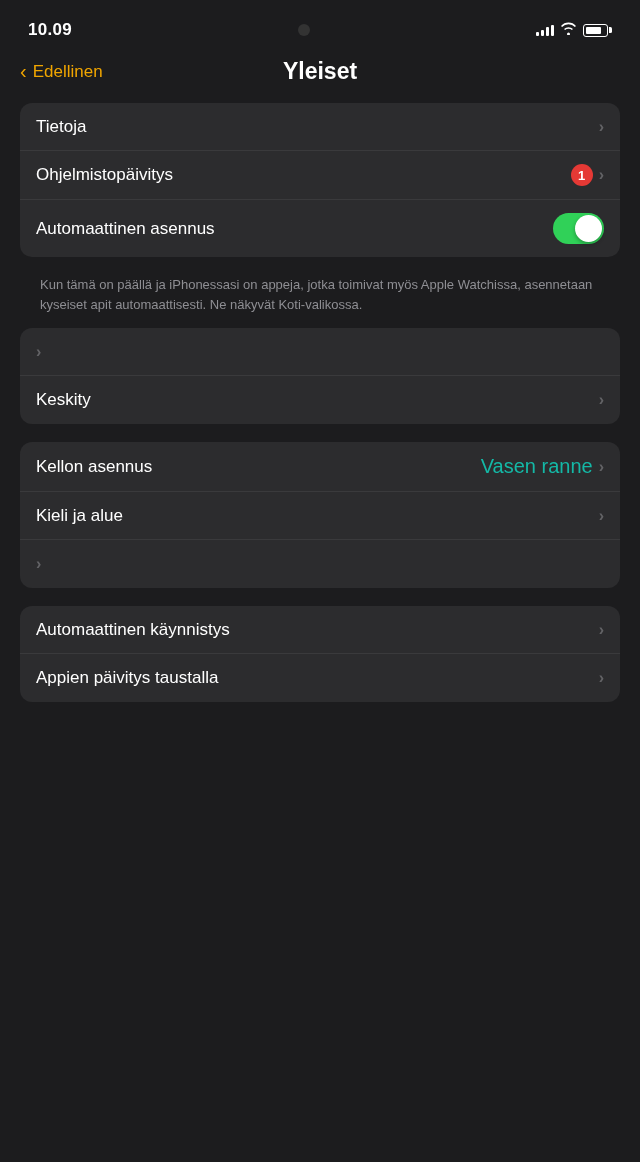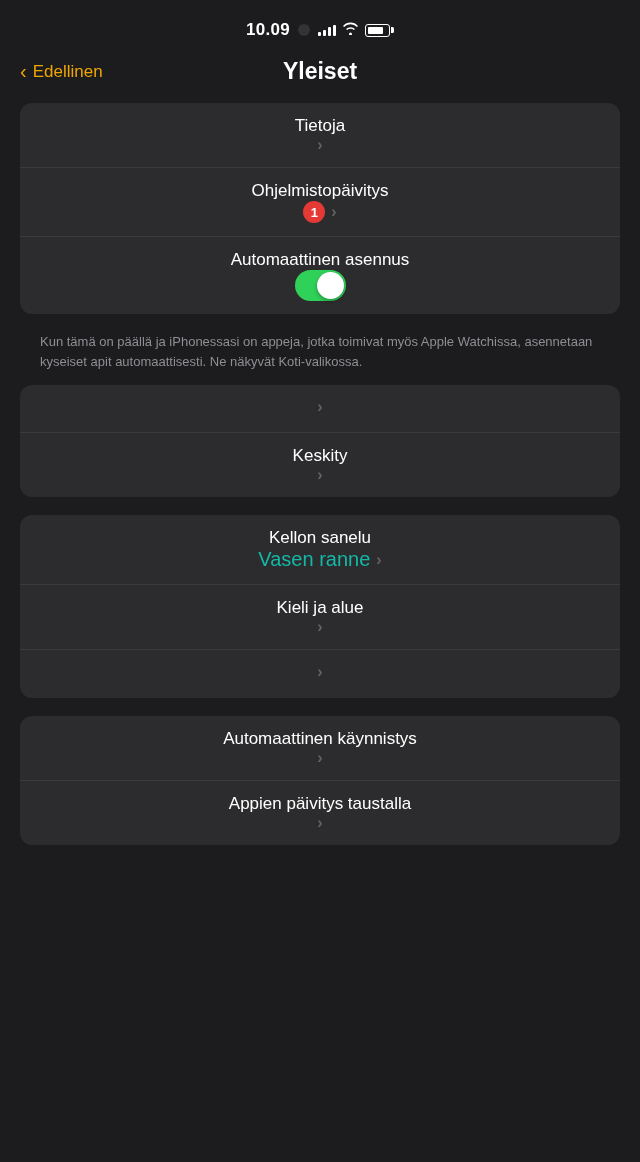--- a/index.html
+++ b/index.html
@@ -19,21 +19,21 @@
       height: 1162px;
       background: #1c1c1e;
       position: relative;
       overflow: hidden;
     }
 
     
     .status-bar {
       display: flex;
       align-items: center;
-      justify-content: center;
+      justify-content: space-between;
       padding: 14px 28px 8px 28px;
       height: 54px;
       gap: 8px;
     }
 
     .status-time {
       font-size: 17px;
       font-weight: 600;
       color: #fff;
       letter-spacing: 0.3px;
@@ -145,21 +145,20 @@
       overflow: hidden;
     }
 
     .settings-row {
       display: flex;
       align-items: center;
       justify-content: space-between;
       padding: 13px 16px;
       border-bottom: 0.5px solid #3a3a3c;
       min-height: 48px;
-      flex-direction: column;
     }
 
     .settings-row:last-child {
       border-bottom: none;
     }
 
     .row-left {
       display: flex;
       align-items: center;
       gap: 10px;
@@ -339,21 +338,21 @@
           <span class="chevron-right">›</span>
         </div>
       </div>
     </div>
 
     <div class="spacer"></div>
 
     <div class="settings-group">
       <div class="settings-row">
         <div class="row-left">
-          <span class="row-label">Kellon sanelu</span>
+          <span class="row-label">Kellon asennus</span>
         </div>
         <div class="row-right">
           <span class="row-value">Vasen ranne</span>
           <span class="chevron-right">›</span>
         </div>
       </div>
       <div class="settings-row">
         <div class="row-left">
           <span class="row-label">Kieli ja alue</span>
         </div>

